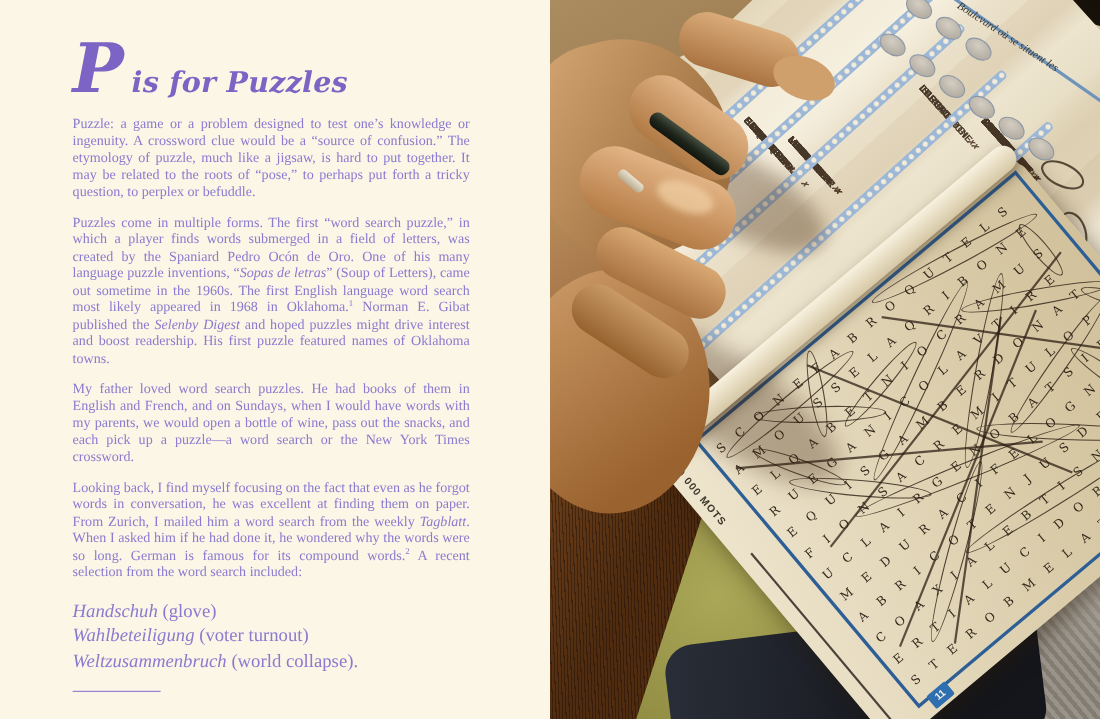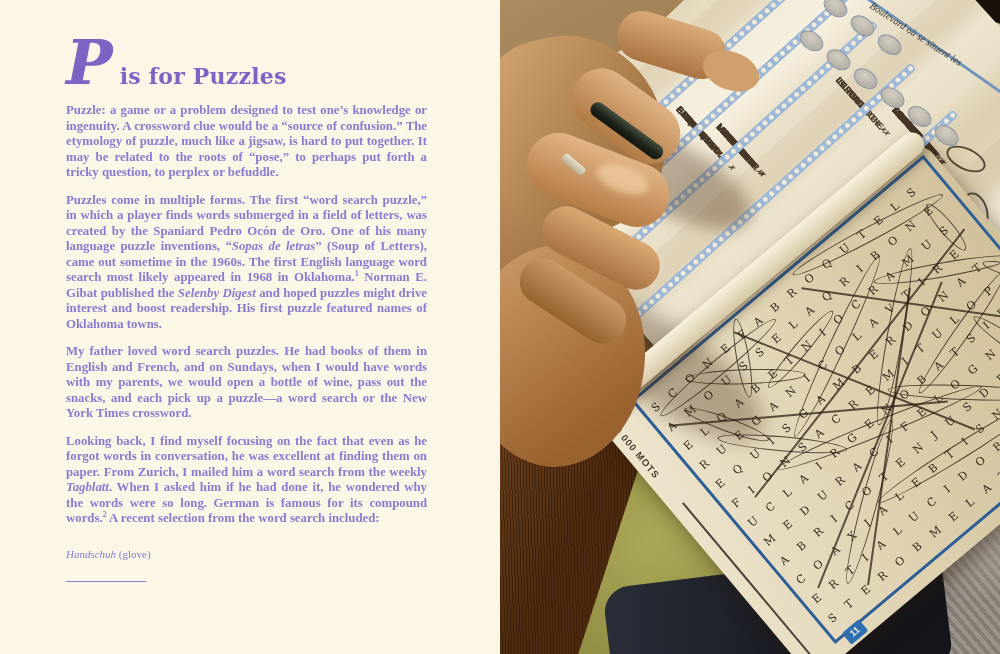--- a/index.html
+++ b/index.html
@@ -3,25 +3,25 @@
 <meta charset="utf-8">
 <style>
   html,body{margin:0;padding:0;background:#ffffff;}
   #stage{position:relative;width:1000px;height:654px;overflow:hidden;background:#fbf6e6;font-family:"Liberation Serif",serif;}
 
   
   #book-page{position:absolute;left:0;top:0;width:500px;height:654px;background:#fbf6e6;
     padding:38px 73px 0 66px;box-sizing:border-box;color:#8a7ad0;}
   #title-row{display:flex;align-items:baseline;gap:7px;margin:0 0 14px 0;color:#7d63c4;}
   #title-initial{font-family:"DejaVu Serif",serif;font-style:italic;font-weight:700;font-size:62px;line-height:.82;}
-  #title-rest{font-family:"DejaVu Serif",serif;font-weight:700;font-size:22px;letter-spacing:.2px;}
-  .para{font-size:12.8px;line-height:15.5px;text-align:justify;text-align-last:left;margin:0 0 12px 0;font-weight:bold;}
+  #title-rest{font-family:"DejaVu Serif",serif;font-style:italic;font-weight:700;font-size:26px;letter-spacing:.2px;}
+  .para{font-size:12.8px;line-height:15.5px;text-align:justify;text-align-last:left;margin:0 0 12px 0;}
   .para sup{font-size:8px;line-height:0;}
   #german-list{margin-top:16px;}
-  #german-list .gline{font-size:11px;line-height:22.5px;}
+  #german-list .gline{font-size:17px;line-height:22.5px;}
   #footnote-block{margin-top:16px;}
   #footnote-rule{width:80px;border:0;border-top:1.3px solid #8a7ad0;margin:0 0 8px 0;}
 
   
   #photo{position:absolute;left:500px;top:0;width:500px;height:654px;overflow:hidden;
     background:linear-gradient(150deg,#ab8c60 0%,#97764b 40%,#70522d 100%);font-family:"Liberation Sans",sans-serif;}
   #photo *{position:absolute;box-sizing:border-box;}
 
   #dark-corner{left:0;top:0;width:100%;height:100%;background:#17110a;
     clip-path:polygon(91% 0,100% 0,100% 17%);z-index:2;}
@@ -128,20 +128,22 @@
     <div id="title-row">
       <span id="title-initial">P</span>
       <span id="title-rest">is for Puzzles</span>
     </div>
     <p class="para"><span>Puzzle: a game or a problem designed to test one’s knowledge or ingenuity. A crossword clue would be a “source of confusion.” The etymology of puzzle, much like a jigsaw, is hard to put together. It may be related to the roots of “pose,” to perhaps put forth a tricky question, to perplex or befuddle.</span></p>
     <p class="para"><span>Puzzles come in multiple forms. The first “word search puzzle,” in which a player finds words submerged in a field of letters, was created by the Spaniard Pedro Ocón de Oro. One of his many language puzzle inventions, “</span><span style="font-style: italic;">Sopas de letras</span><span>” (Soup of Letters), came out sometime in the 1960s. The first English language word search most likely appeared in 1968 in Oklahoma.</span><sup>1</sup><span> Norman E. Gibat published the </span><span style="font-style: italic;">Selenby Digest</span><span> and hoped puzzles might drive interest and boost readership. His first puzzle featured names of Oklahoma towns.</span></p>
     <p class="para"><span>My father loved word search puzzles. He had books of them in English and French, and on Sundays, when I would have words with my parents, we would open a bottle of wine, pass out the snacks, and each pick up a puzzle—a word search or the New York Times crossword.</span></p>
     <p class="para"><span>Looking back, I find myself focusing on the fact that even as he forgot words in conversation, he was excellent at finding them on paper. From Zurich, I mailed him a word search from the weekly </span><span style="font-style: italic;">Tagblatt</span><span>. When I asked him if he had done it, he wondered why the words were so long. German is famous for its compound words.</span><sup>2</sup><span> A recent selection from the word search included:</span></p>
     <div id="german-list">
       <div class="gline"><span style="font-style: italic;">Handschuh</span><span> (glove)</span></div>
+      <div class="gline"><span style="font-style: italic;">Wahlbeteiligung</span><span> (voter turnout)</span></div>
+      <div class="gline"><span style="font-style: italic;">Weltzusammenbruch</span><span> (world collapse).</span></div>
     </div>
     <div id="footnote-block">
       <hr id="footnote-rule">
 
     </div>
   </div>
 
   <div id="photo">
     <div id="dark-corner"></div>
     <div id="couch-sliver"></div>

